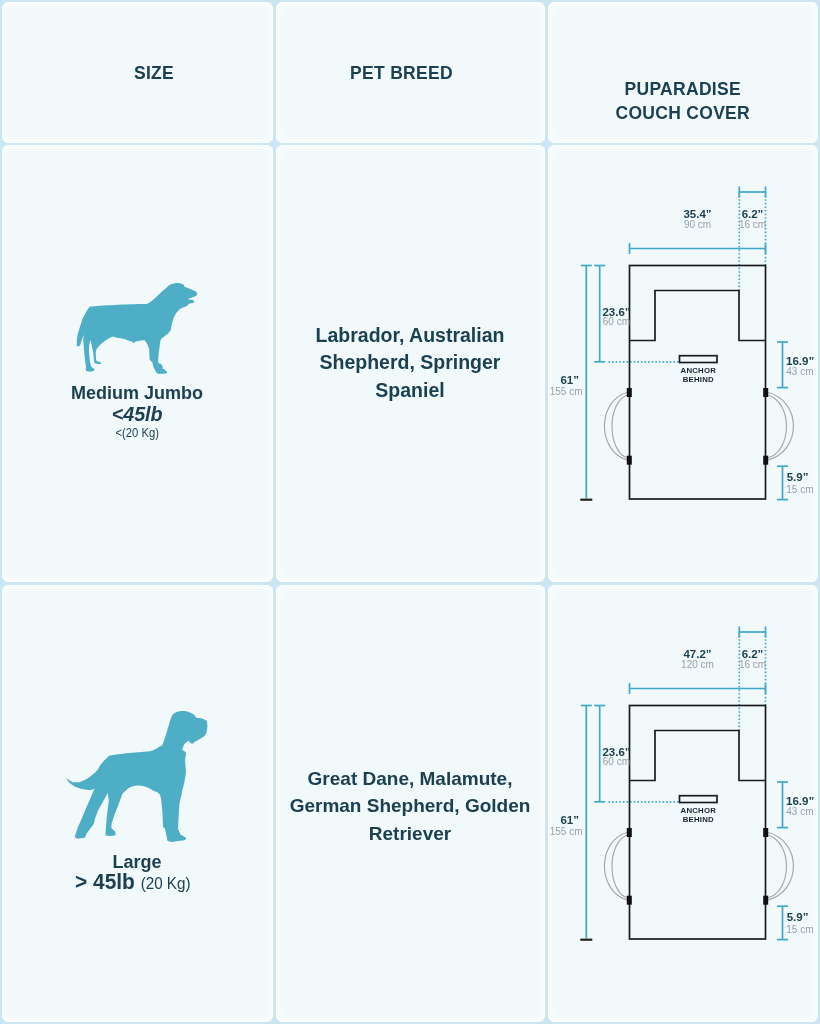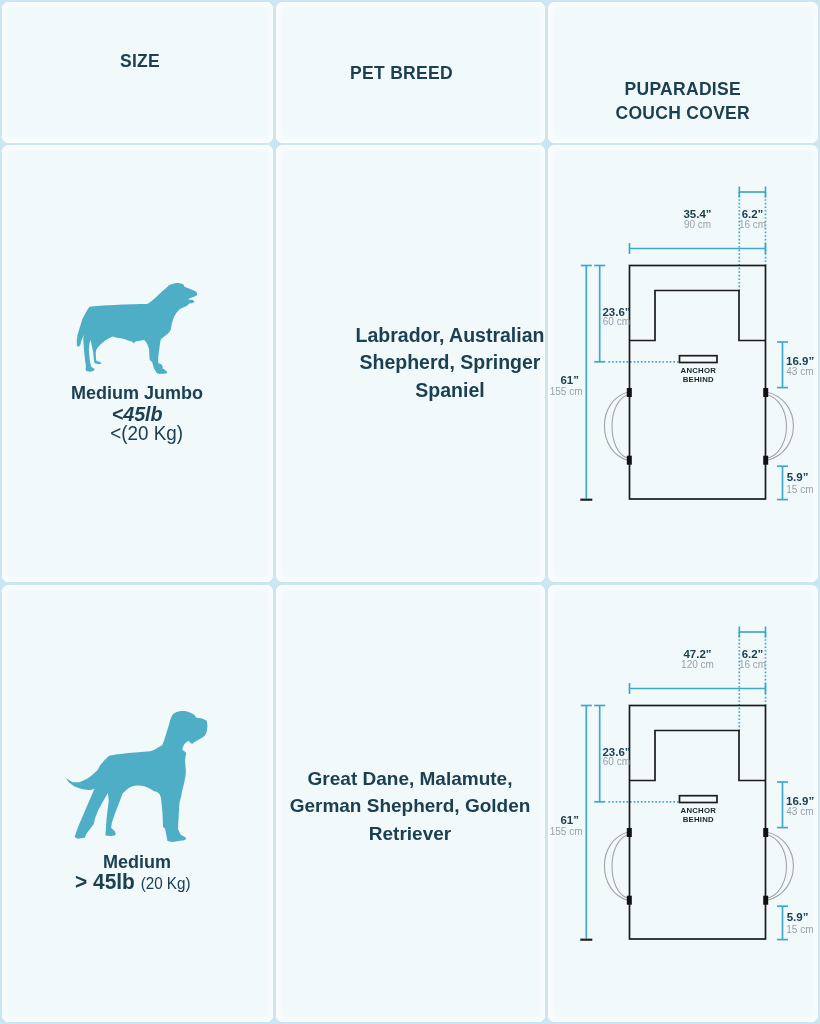--- a/index.html
+++ b/index.html
@@ -8,21 +8,21 @@
   .cell{position:absolute;background:#f2f9fb;border:1.8px solid #fff;border-radius:6px;
         box-sizing:border-box;box-shadow:inset 0 0 8px 1px rgba(255,255,255,.85);}
   .hdr{color:#1b4052;font-weight:bold;font-size:17.5px;letter-spacing:.3px;text-align:center;}
   .dark{color:#1b4052;}
 </style>
 </head>
 <body>
 
 <div class="cell" style="left:2px;top:2px;width:271px;height:140.7px;"></div>
 
-<div class="hdr" style="position:absolute;left:2px;top:51px;width:276px;">SIZE</div>
+<div class="hdr" style="position:absolute;left:2px;top:63px;width:276px;padding-left:14px;">SIZE</div>
 
 <div class="cell" style="left:275.6px;top:2px;width:269.9px;height:140.7px;"></div>
 
 <div class="hdr" style="position:absolute;left:275.5px;top:63px;width:252px;">PET BREED</div>
 
 <div class="cell" style="left:548.1px;top:2px;width:269.9px;height:140.7px;"></div>
 
 <div class="hdr" style="position:absolute;left:547.5px;top:50px;width:270.5px;line-height:23.5px;margin-top:28px;">PUPARADISE<br>COUCH COVER</div>
 
 <div class="cell" style="left:2px;top:145.2px;width:271px;height:437.3px;"></div>
@@ -145,25 +145,25 @@
 C 9.1,45.1 9.7,43.1 10.3,41.2
 C 11.4,39.1 12.4,37 13.5,34.9
 C 14.8,32.8 16.2,30.8 17.5,28.7
 Z"></path>
 </svg>
 
 <div class="dark" style="position:absolute;left:2px;top:382.5px;width:270px;text-align:center;font-weight:bold;font-size:18px;line-height:20px;">Medium Jumbo</div>
 
 <div class="dark" style="position:absolute;left:2px;top:403px;width:270px;text-align:center;font-weight:bold;font-size:21px;line-height:21px;font-style:italic;"><span style="display:inline-block;transform:scaleX(.94);transform-origin:center;">&lt;45lb</span></div>
 
-<div class="dark" style="position:absolute;left:12px;top:424px;width:270px;text-align:center;font-size:20px;line-height:18px;"><span style="display:inline-block;transform:scaleX(.94);transform-origin:center;">&lt;(20 Kg)</span></div>
+<div class="dark" style="position:absolute;left:2px;top:424px;width:270px;text-align:center;font-size:12px;line-height:18px;"><span style="display:inline-block;transform:scaleX(.94);transform-origin:center;">&lt;(20 Kg)</span></div>
 
 <div class="cell" style="left:275.6px;top:145.2px;width:269.9px;height:437.3px;"></div>
 
-<div class="dark" style="position:absolute;left:275.5px;top:321.5px;width:269px;text-align:center;font-weight:bold;font-size:19.5px;line-height:27.5px;padding-left:40px;">Labrador, Australian<br>Shepherd, Springer<br>Spaniel</div>
+<div class="dark" style="position:absolute;left:275.5px;top:321.5px;width:269px;text-align:center;font-weight:bold;font-size:19.5px;line-height:27.5px;">Labrador, Australian<br>Shepherd, Springer<br>Spaniel</div>
 
 <div class="cell" style="left:548.1px;top:145.2px;width:269.9px;height:437.3px;"></div>
 
 <div style="position:absolute;left:546px;top:146px;width:274px;height:437px;">
 <svg width="274" height="437" viewBox="0 0 274 437" style="position:absolute;left:0;top:0;">
 
   <g fill="none" stroke="#3ea9c9" stroke-width="1.7">
     <line x1="193.3" y1="46" x2="219.5" y2="46"></line>
     <line x1="193.3" y1="40.5" x2="193.3" y2="51.5"></line>
     <line x1="219.5" y1="40.5" x2="219.5" y2="51.5"></line>
@@ -384,21 +384,21 @@
 C 15,77.2 17.2,77.2 19.5,77.2
 C 21.8,76.2 24,75.3 26.3,74.3
 C 28.3,72.8 30.2,71.4 32.2,69.9
 C 34,68.3 36,66.6 37.6,65.0
 C 38.4,63.5 39.2,62.1 40.0,60.6
 C 41.3,59 42.6,57.3 43.9,55.7
 C 45.5,54.1 47.2,52.5 48.8,50.9
 Z"></path>
 </svg>
 
-<div class="dark" style="position:absolute;left:2px;top:852px;width:270px;text-align:center;font-weight:bold;font-size:18px;line-height:20px;">Medium</div>
+<div class="dark" style="position:absolute;left:2px;top:852px;width:270px;text-align:center;font-weight:bold;font-size:18px;line-height:20px;">Large</div>
 
 <div class="dark" style="position:absolute;left:2px;top:869px;width:262px;text-align:center;font-size:22px;font-weight:bold;line-height:25px;"><span style="display:inline-block;transform:scaleX(.95);transform-origin:center;">&gt; 45lb&nbsp;<span style="font-size:16px;font-weight:normal;">(20 Kg)</span></span></div>
 
 <div class="cell" style="left:275.6px;top:585px;width:269.9px;height:437px;"></div>
 
 <div class="dark" style="position:absolute;left:275.5px;top:764.5px;width:269px;text-align:center;font-weight:bold;font-size:19px;line-height:27.5px;">Great Dane, Malamute,<br>German Shepherd, Golden<br>Retriever</div>
 
 <div class="cell" style="left:548.1px;top:585px;width:269.9px;height:437px;"></div>
 
 <div style="position:absolute;left:546px;top:586px;width:274px;height:437px;">

